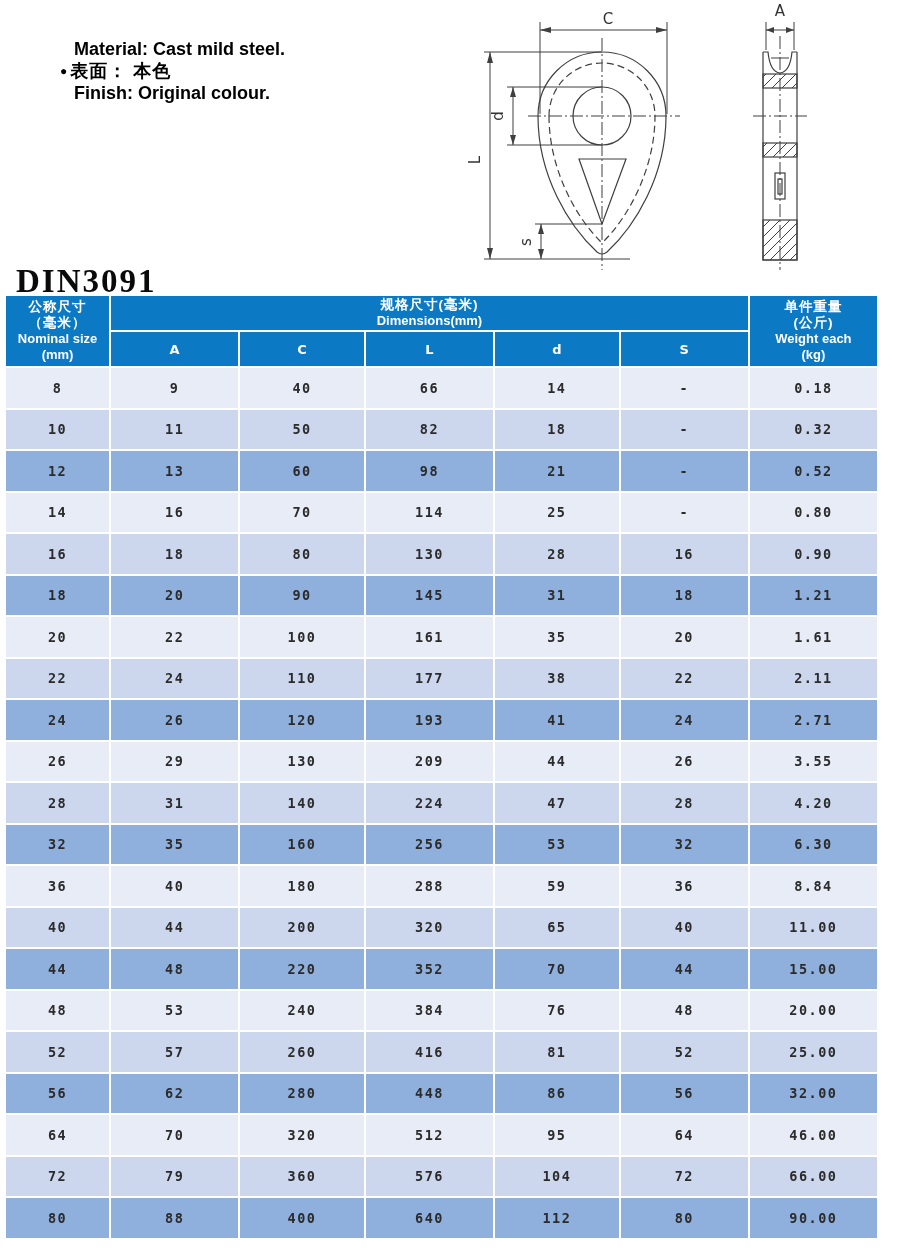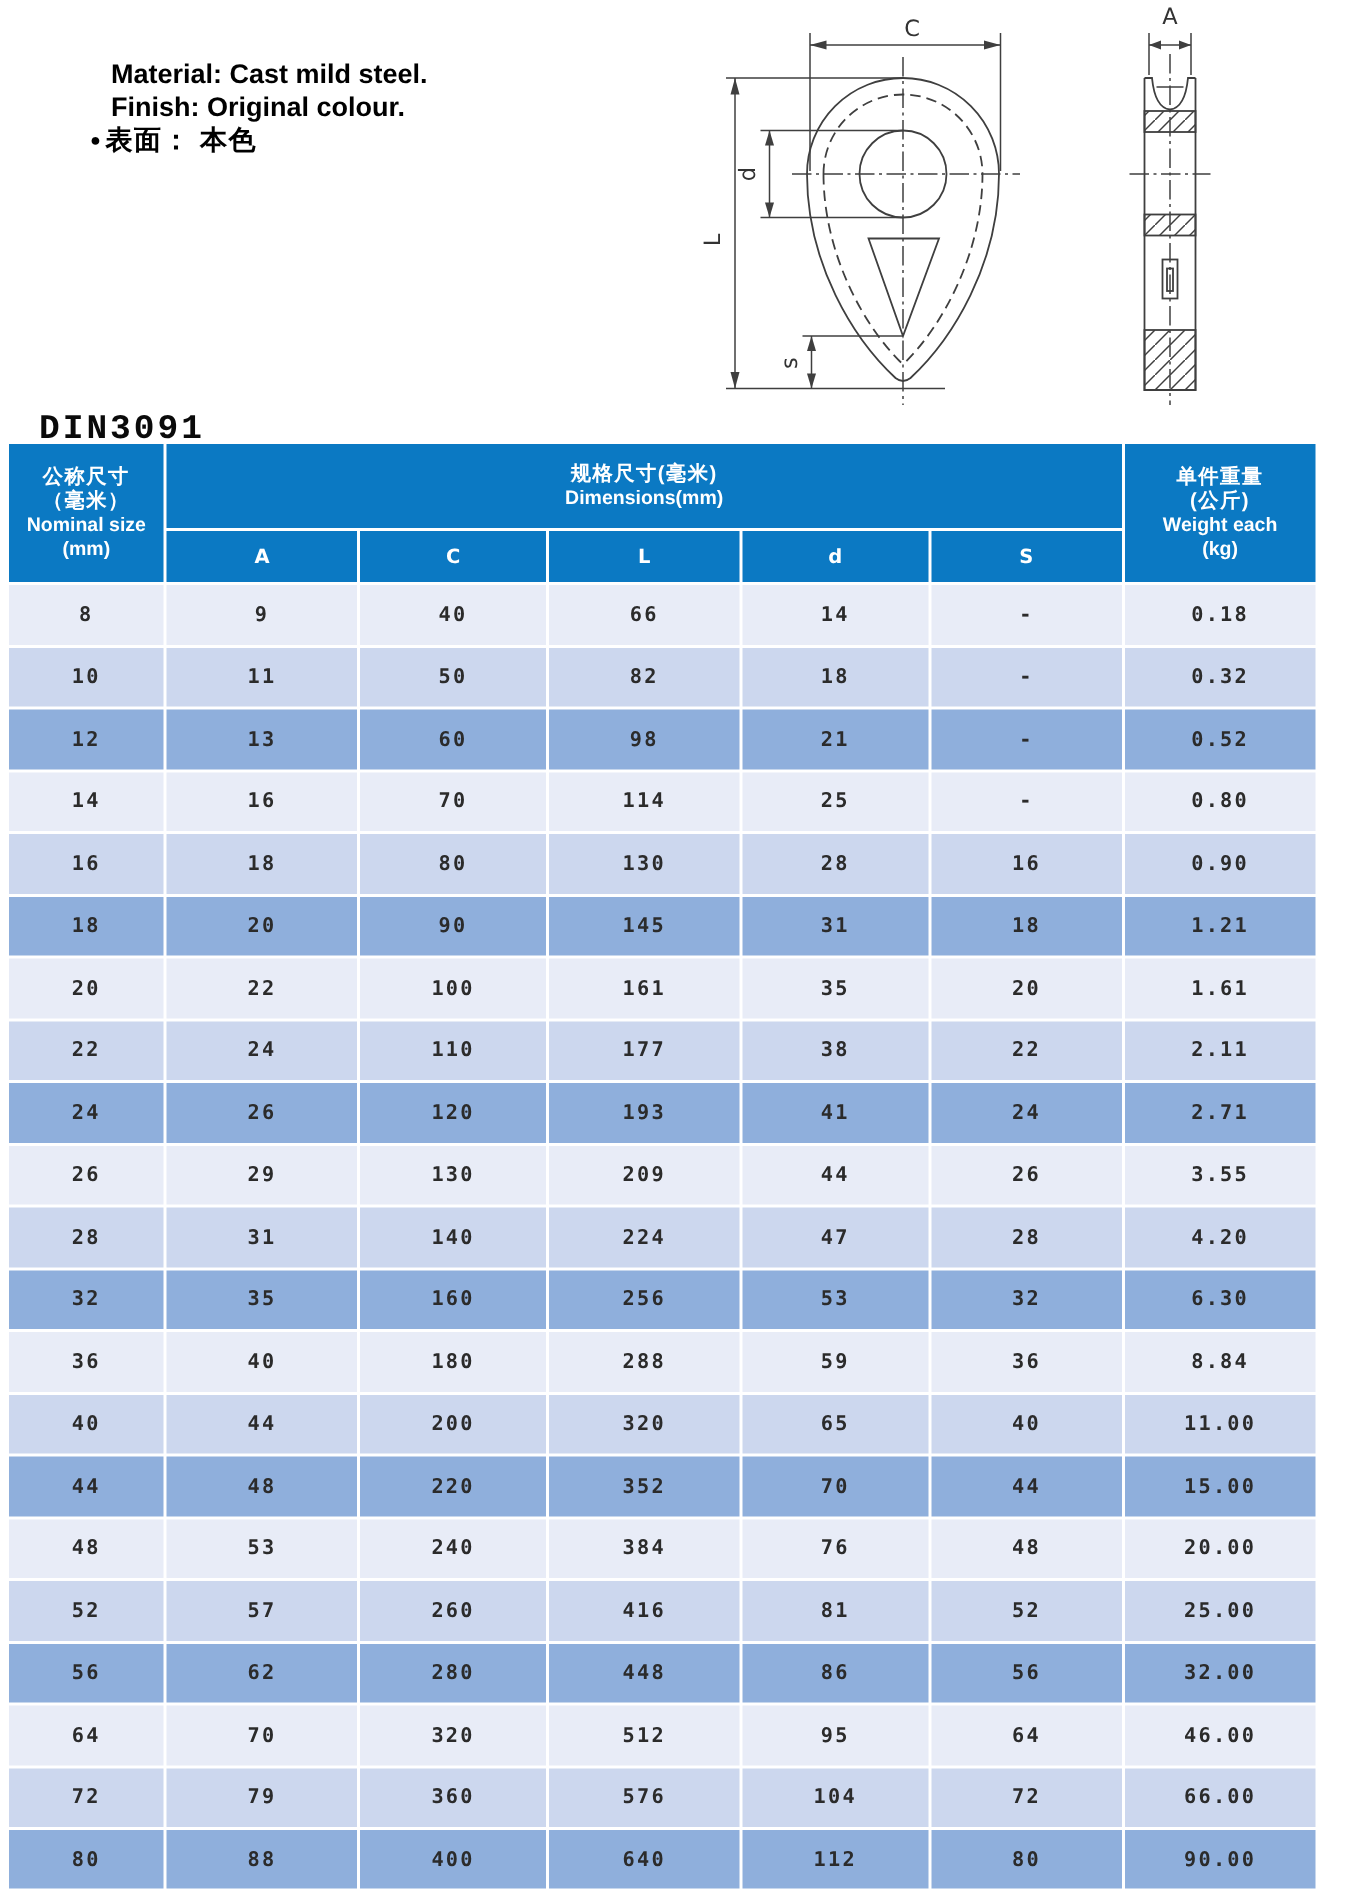--- a/index.html
+++ b/index.html
@@ -11,55 +11,55 @@
   .notes{position:absolute;left:60px;top:38px;color:#000;}
   .note-line{line-height:22px;white-space:nowrap;}
   .note-zh{font-weight:bold;font-size:18px;letter-spacing:1px;}
   .note-en{font-weight:bold;font-size:18px;margin-left:14px;letter-spacing:0;}
   .bullet{font-size:12px;vertical-align:2px;margin-right:2px;}
   
   .drawing{position:absolute;left:440px;top:0;}
   .drawing text{fill:#333;font-family:"DejaVu Sans",sans-serif;font-size:15px;}
   
   .title{
-    position:absolute;left:16px;top:263px;margin:10px;
-    font-family:Liberation Mono, monospace;font-weight:bold;
-    font-size:23px;letter-spacing:2px;color:#0a0a0a;
+    position:absolute;left:16px;top:263px;margin:0;
+    font-family:Liberation Serif, serif;font-weight:bold;
+    font-size:33px;letter-spacing:2px;color:#0a0a0a;
   }
   
   .spec-table{
     position:absolute;left:4px;top:294px;width:875px;
     border-collapse:separate;border-spacing:2px;table-layout:fixed;
   }
   .spec-table th{
     background:var(--header-bg,#0b79c3);color:#fff;font-weight:bold;
     padding:0;vertical-align:middle;text-align:center;
   }
   .hdr-zh{font-size:13.5px;line-height:16px;letter-spacing:1px;}
   .hdr-en{font-size:13px;line-height:16px;letter-spacing:0;}
-  .row-span-hdr{height:56px;margin-top:38px;}
+  .row-span-hdr{height:34px;margin-top:38px;}
   .dim-letter-row th{height:34px;font-size:13px;font-family:"DejaVu Sans",sans-serif;}
   .spec-table td{
     height:39.5px;padding:0;text-align:center;vertical-align:middle;
     font-family:"DejaVu Sans Mono",monospace;font-weight:bold;
     font-size:13.5px;letter-spacing:1.5px;color:#2b2b2b;
   }
   .row-light  td{background:var(--row-light,#e8ecf7);}
   .row-medium td{background:var(--row-medium,#ccd7ee);}
   .row-dark   td{background:var(--row-dark,#8fafdc);}
 </style>
 </head>
 <body>
 
 <div class="page">
 
   <div class="notes">
     <div class="note-line note-en">Material: Cast mild steel.</div>
+    <div class="note-line note-zh"><span class="bullet">●</span><span>表面： 本色</span></div>
     <div class="note-line note-en">Finish: Original colour.</div>
-    <div class="note-line note-zh"><span class="bullet">●</span><span>表面： 本色</span></div>
   </div>
 
   <svg class="drawing" width="460" height="275" viewBox="0 0 460 275">
     <defs>
       <pattern id="hatch" patternUnits="userSpaceOnUse" width="10" height="10">
         <path d="M0,10 L10,0" stroke="#3f3f3f" stroke-width="1"></path>
       </pattern>
     </defs>
 
     <g stroke="#3f3f3f" stroke-width="1.2" fill="none">

